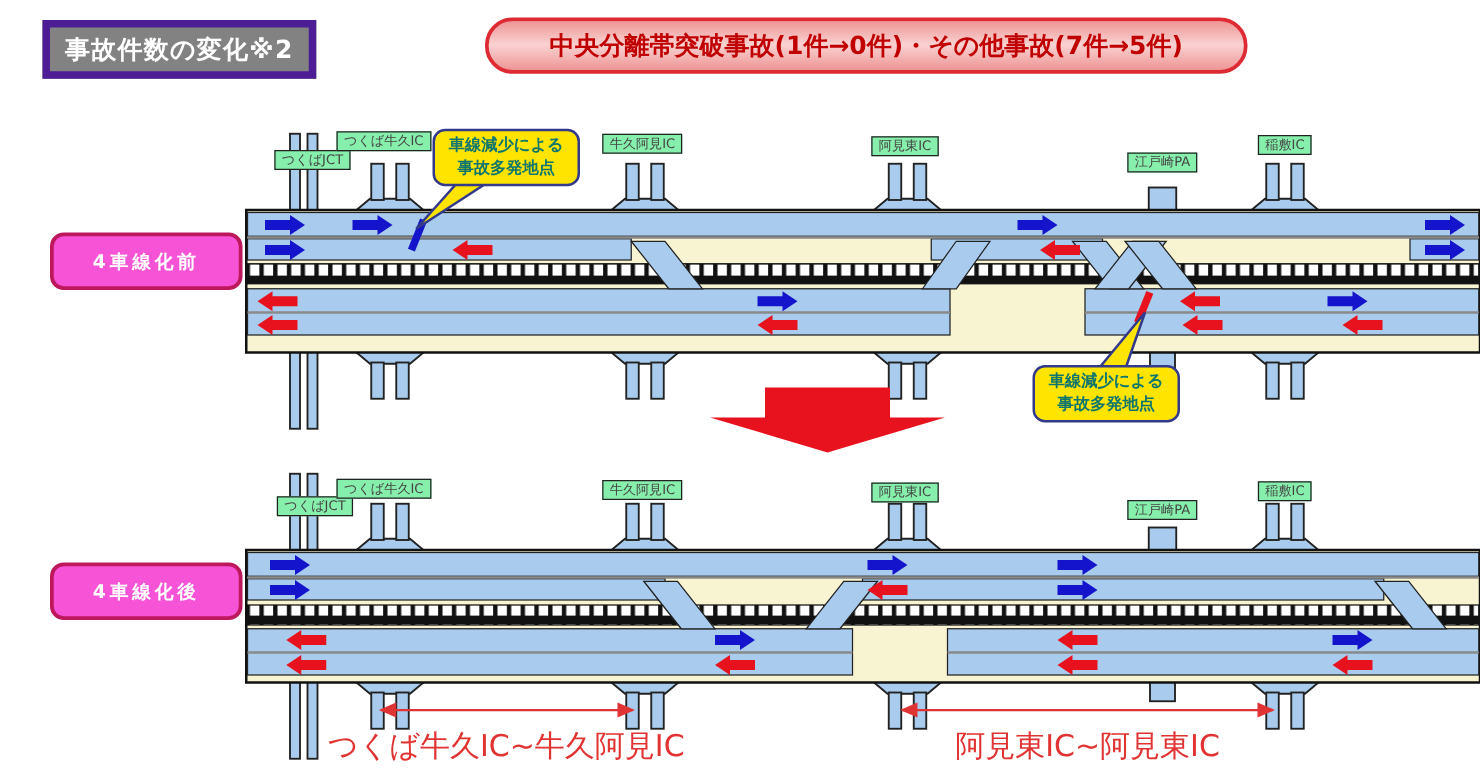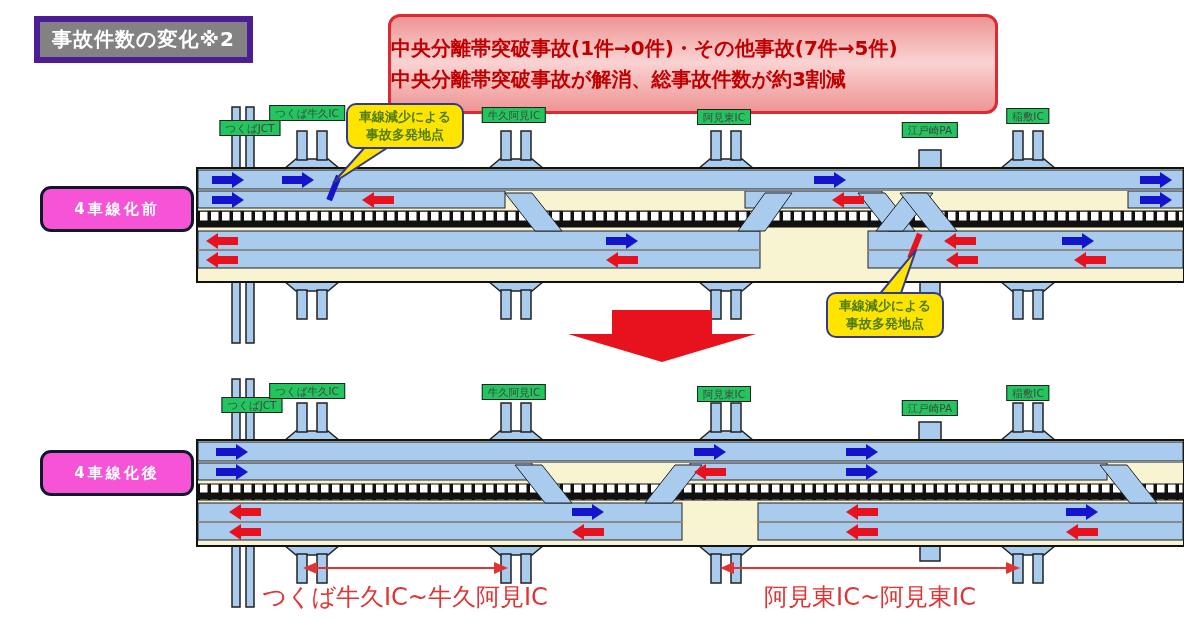--- a/index.html
+++ b/index.html
@@ -9,41 +9,41 @@
     font-family:"DejaVu Sans","Liberation Sans",sans-serif;
   }
   .stage{position:absolute;left:0;top:0;width:1184px;height:622px;}
   .title{
     position:absolute;left:34px;top:16px;
     background:#828282;color:#ffffff;font-weight:bold;font-size:20px;
     padding:4px 12px;letter-spacing:1px;border:6px solid #4c1d95;
   }
   .banner{
     position:absolute;left:388px;top:14px;width:604px;
-    border:3px solid #dd2a33;border-radius:12px;
+    border:3px solid #dd2a33;border-radius:22px;
     background:linear-gradient(180deg,#ee9595 0%,#fad2d2 48%,#ee9595 100%);
-    color:#c00000;font-weight:bold;
-    font-size:20px;line-height:1.55;padding:16px 0;
+    color:#c00000;font-weight:bold;text-align:center;
+    font-size:20px;line-height:1.55;padding:4px 0;
   }
   .rowlabel{
     position:absolute;left:40px;width:148px;height:40px;
-    background:#f653d6;border:3px solid #0f172a;border-radius:11px;
+    background:#f653d6;border:3px solid #be185d;border-radius:11px;
     color:#ffffff;font-weight:bold;font-size:15px;letter-spacing:3px;
     display:flex;align-items:center;justify-content:center;
   }
   .icbox{
     position:absolute;transform:translateX(-50%);
-    background:#22c55e;border:1.5px solid #222222;
+    background:#86efac;border:1.5px solid #222222;
     font-size:10.5px;line-height:1.15;padding:1px 5px;
     white-space:nowrap;color:#444444;
   }
   .callout{
     position:absolute;width:114px;
     background:#ffe400;border:2.5px solid #333a8c;border-radius:10px;
-    color:#4d7c0f;font-weight:bold;font-size:13px;text-align:center;
+    color:#0f766e;font-weight:bold;font-size:13px;text-align:center;
     line-height:1.4;padding:3px 0;
   }
   .spantext{
     position:absolute;color:#e23333;font-size:24px;text-align:center;
   }
 </style>
 </head>
 <body>
 
 <svg class="stage" viewBox="0 0 1184 622">
@@ -188,21 +188,20 @@
     <line x1="722" y1="568" x2="1018" y2="568" stroke="#e03333" stroke-width="1.8"></line>
     <polygon points="720,568 734,562 734,574" fill="#e03333"></polygon>
     <polygon points="1020,568 1006,562 1006,574" fill="#e03333"></polygon>
   </g>
 </svg>
 
 <div class="title">事故件数の変化※2</div>
 
 <div class="banner">
   <div>中央分離帯突破事故(1件→0件)・その他事故(7件→5件)</div>
-  <div>中央分離帯突破事故が解消、総事故件数が約3割減</div>
 </div>
 
 <div class="rowlabel" style="top:186px">4車線化前</div>
 <div class="rowlabel" style="top:450px">4車線化後</div>
 
 <div class="icbox" style="left:250px;top:120px">つくばJCT</div>
 <div class="icbox" style="left:307px;top:105px">つくば牛久IC</div>
 <div class="icbox" style="left:514px;top:107px">牛久阿見IC</div>
 <div class="icbox" style="left:724px;top:109px">阿見東IC</div>
 <div class="icbox" style="left:930px;top:122px">江戸崎PA</div>

